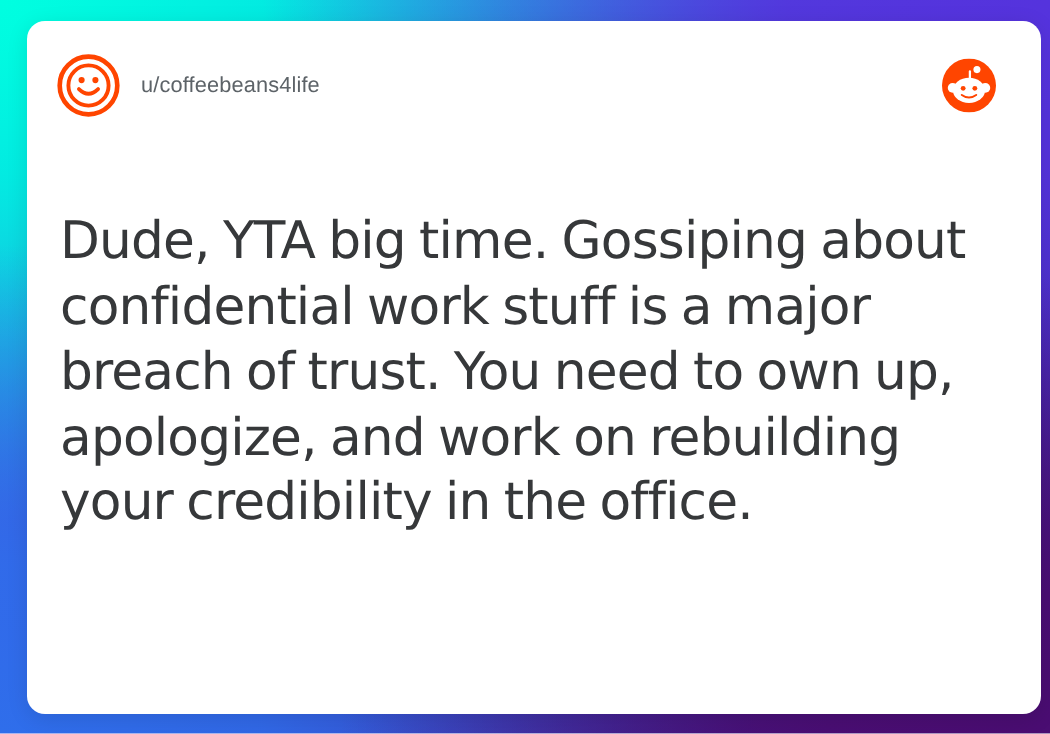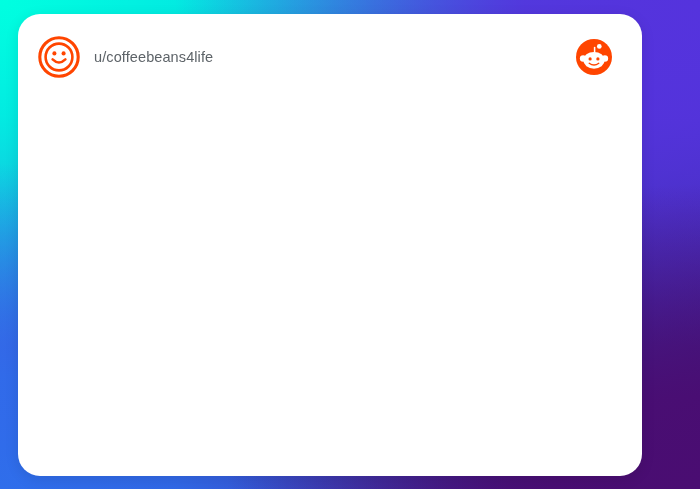--- a/index.html
+++ b/index.html
@@ -22,23 +22,23 @@
       radial-gradient(125% 115% at 0% 100%, #2f6eeb 0%, rgba(47,110,235,0.90) 20%, rgba(47,110,235,0.0) 58%),
       radial-gradient(125% 118% at 100% 0%, #5533dd 0%, rgba(85,51,221,0.90) 20%, rgba(85,51,221,0.0) 60%),
       radial-gradient(125% 118% at 0% 0%, #00ffe0 0%, rgba(0,240,225,0.92) 20%, rgba(0,200,230,0.0) 60%),
       linear-gradient(150deg, #11d8e8 0%, #4a3ad8 48%, #3e2aa8 72%, #3d0f66 100%);
   }
 
   
   #card {
     position:absolute;
     left:18px; top:14px;
-    width:624px; height:462px;
+    width:676px; height:462px;
     background:#ffffff;
-    border-radius:22px;
+    border-radius:12px;
     box-shadow:0 3px 14px rgba(0,0,0,0.10);
     overflow:hidden;
   }
 
   
   #card-header {
     position:absolute;
     left:0; top:0;
     width:100%;
     height:86px;
@@ -123,14 +123,15 @@
 
         <circle cx="14.1" cy="19.9" r="1.62" fill="#FF4500"></circle>
         <circle cx="21.9" cy="19.9" r="1.62" fill="#FF4500"></circle>
 
         <path d="M13.2 24.3 Q18 27.8 22.8 24.3" stroke="#FF4500" stroke-width="1.35" fill="none" stroke-linecap="round"></path>
       </svg>
     </span>
 
   </div>
 
+  <div id="quote-body">Dude, YTA big time. Gossiping about confidential work stuff is a major breach of trust. You need to own up, apologize, and work on rebuilding your credibility in the office.</div>
 
 </div>
 
 </body></html>

